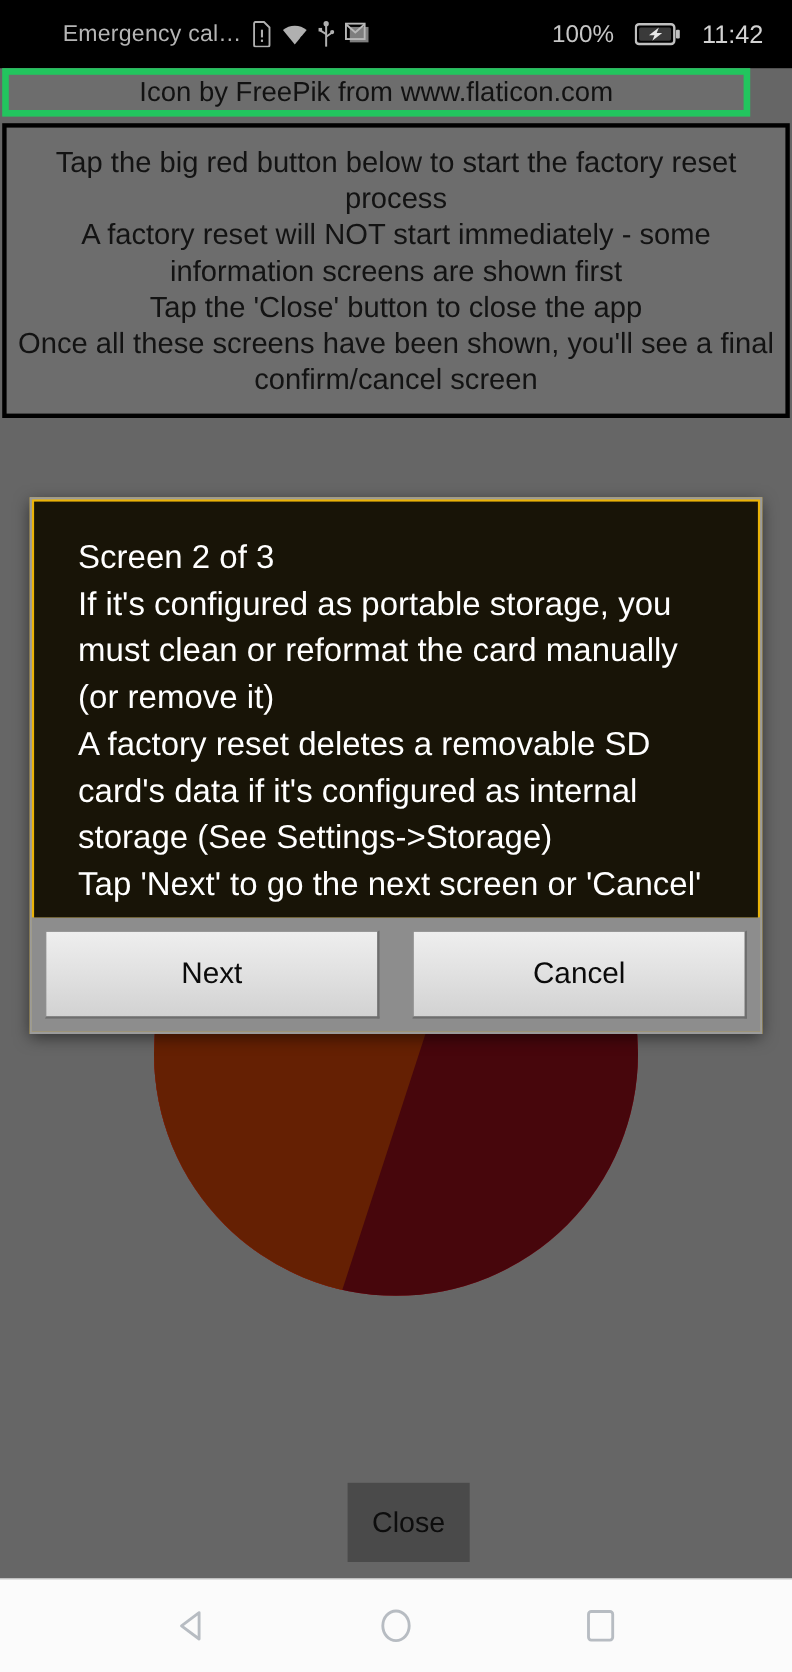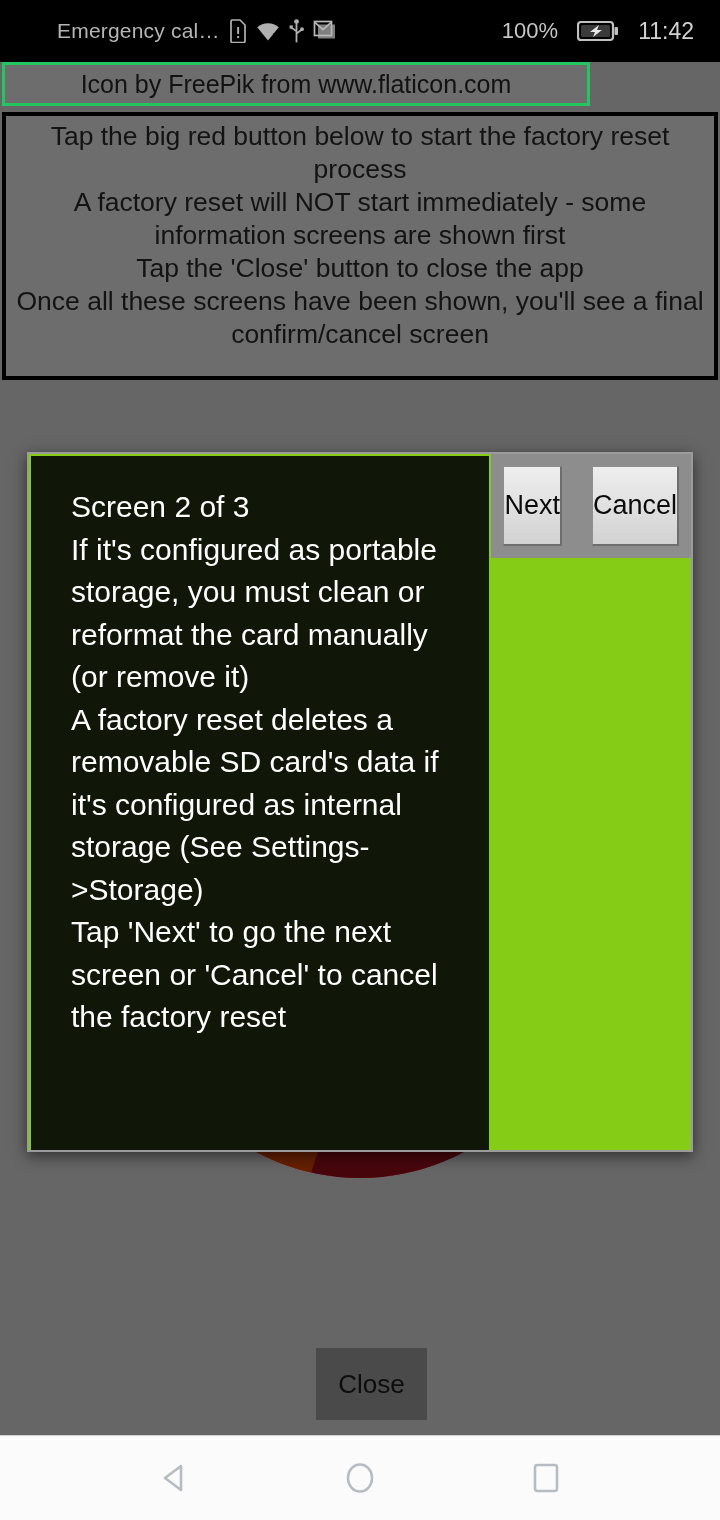--- a/index.html
+++ b/index.html
@@ -33,38 +33,38 @@
     position:absolute; right:26px;
     display:flex; align-items:center; gap:19px;
   }
   .sb-batt-pct{ font-size:22px; color:#c6c6c6; }
   .sb-clock{ font-size:23px; color:#d2d2d2; }
   .sb-ic{ display:block; }
 
   
   .banner{
     position:absolute; left:2px; top:62px;
-    width:588px; height:44px;
+    width:680px; height:44px;
     background:#6d6d6d;
-    border:3px solid #22c55e;
+    border:6px solid #22c55e;
     display:flex; align-items:center; justify-content:center;
   }
   .banner-text{
     font-size:25px; color:#121212;
     white-space:nowrap;
   }
 
   
   .instructions{
     position:absolute; left:2px; top:112px;
     width:716px; height:268px;
     background:#6d6d6d;
     border:4px solid #000;
     display:flex; flex-direction:column;
-    align-items:center; justify-content:flex-start;
+    align-items:center; justify-content:center;
     padding:4px 2px;
   }
   .instr-line{
     font-size:26.5px;
     line-height:33px;
     color:#131313;
     text-align:center;
     width:100%;
     white-space:normal;
   }
@@ -113,25 +113,25 @@
     cursor:pointer;
   }
   .close-btn span{
     font-size:26px; color:#0d0d0d;
   }
 
   
   .dialog{
     position:absolute;
     left:27px; top:452px;
-    width:666px; height:700px;
-    background:#84cc16;
+    width:666px; height:488px;
+    background:#eab308;
     border:2px solid #9b9b9b;
     box-shadow:0 4px 14px rgba(0,0,0,.55);
-    display:flex; 
+    display:flex; flex-direction:column;
   }
   .dialog-body{
     position:relative;
     flex:1;
     background:rgba(8,8,8,0.93);
     margin:2px 2px 0 2px;
     padding:30px 32px 14px 40px;
     overflow:hidden;
   }
   .dlg-line{

